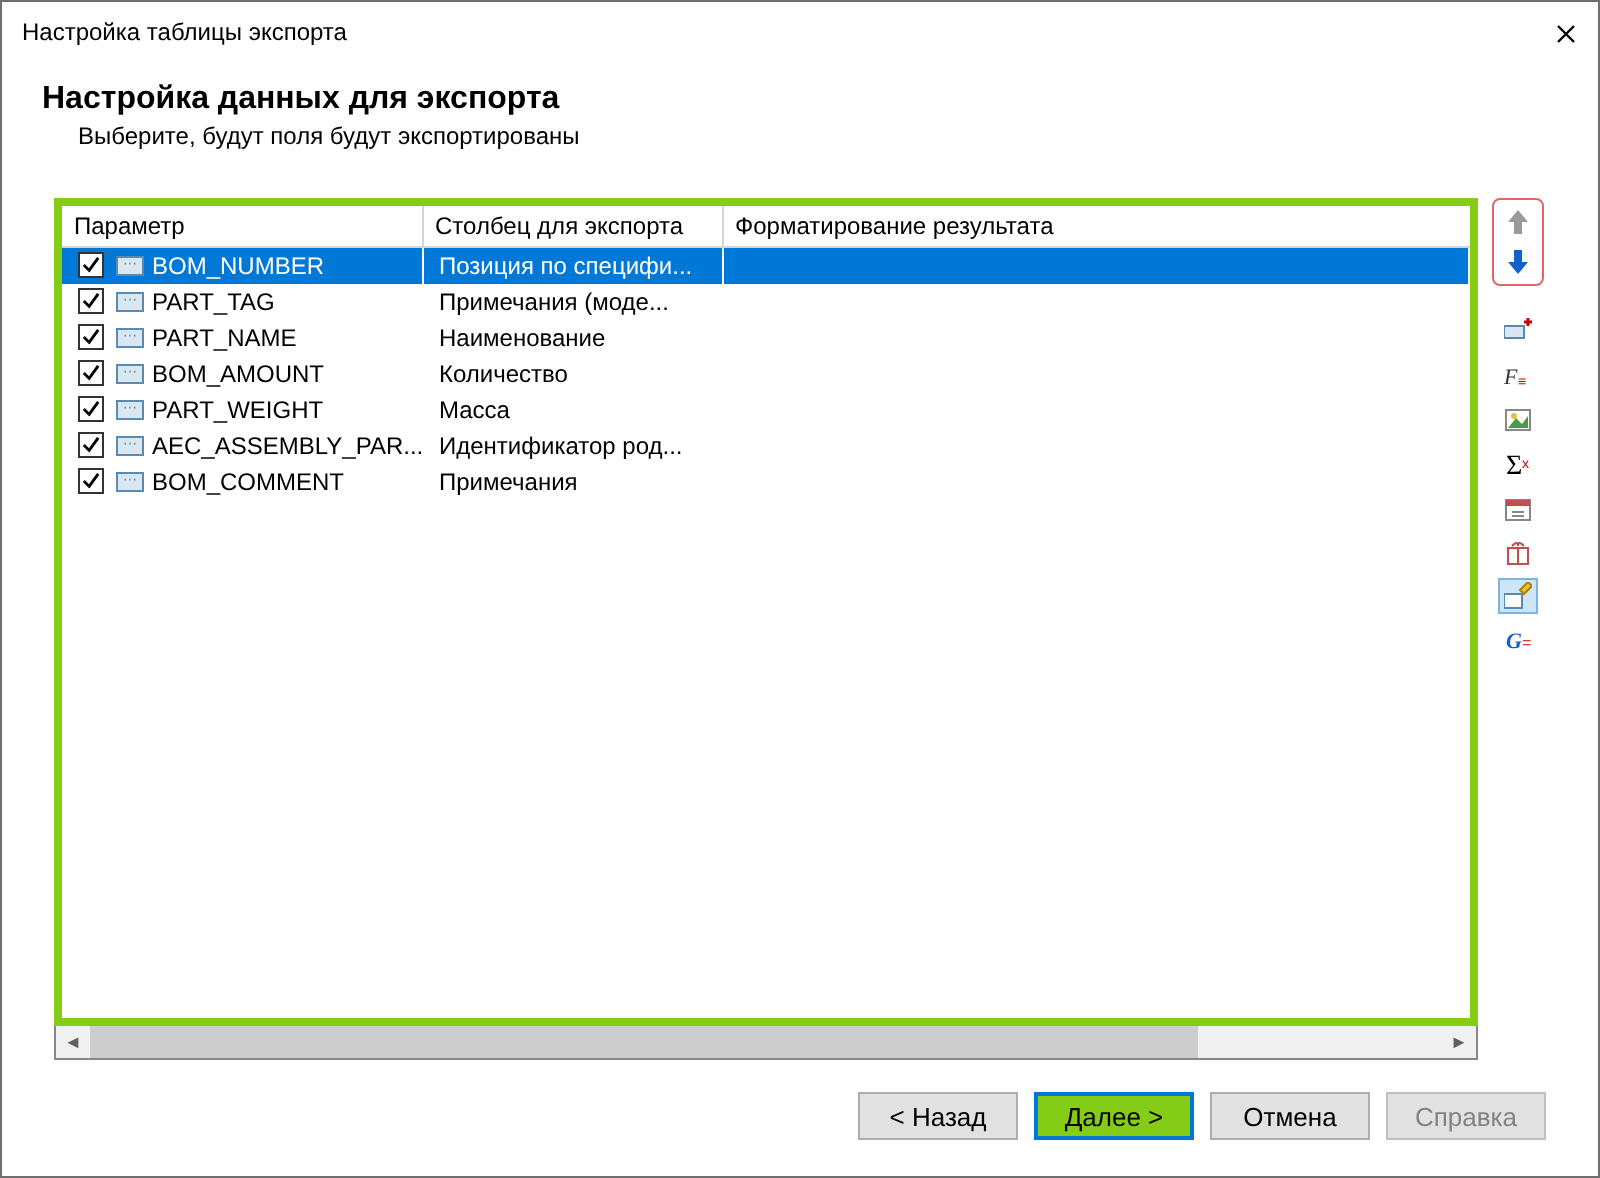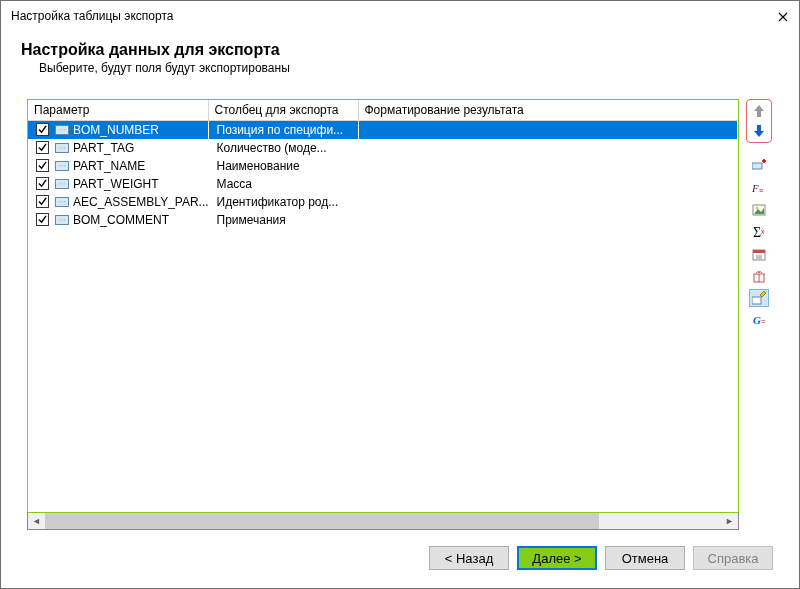--- a/index.html
+++ b/index.html
@@ -51,21 +51,21 @@
     display: flex;
     gap: 6px;
   }
   .table-wrap {
     flex: 1 1 auto;
     display: flex;
     flex-direction: column;
   }
   .grid {
     flex: 1 1 auto;
-    border: 1px solid #84cc16;
+    border: 4px solid #84cc16;
     background: #fff;
     overflow: hidden;
     position: relative;
   }
   table {
     width: 100%;
     border-collapse: collapse;
     font-size: 12px;
   }
   thead th {
@@ -260,36 +260,51 @@
                 <div class="param-cell">
                   <span class="chk">
                     <svg viewBox="0 0 10 10">
                       <path d="M1 5 L4 8 L9 1" stroke="#000" stroke-width="1.6" fill="none"></path>
                     </svg>
                   </span>
                   <span class="prop-icon"></span>
                   <span>PART_TAG</span>
                 </div>
               </td>
-              <td class="col-export">Количество (моде...</td>
+              <td class="col-export">Примечания (моде...</td>
               <td></td>
             </tr>
             <tr>
               <td class="col-param">
                 <div class="param-cell">
                   <span class="chk">
                     <svg viewBox="0 0 10 10">
                       <path d="M1 5 L4 8 L9 1" stroke="#000" stroke-width="1.6" fill="none"></path>
                     </svg>
                   </span>
                   <span class="prop-icon"></span>
                   <span>PART_NAME</span>
                 </div>
               </td>
               <td class="col-export">Наименование</td>
+              <td></td>
+            </tr>
+            <tr>
+              <td class="col-param">
+                <div class="param-cell">
+                  <span class="chk">
+                    <svg viewBox="0 0 10 10">
+                      <path d="M1 5 L4 8 L9 1" stroke="#000" stroke-width="1.6" fill="none"></path>
+                    </svg>
+                  </span>
+                  <span class="prop-icon"></span>
+                  <span>BOM_AMOUNT</span>
+                </div>
+              </td>
+              <td class="col-export">Количество</td>
               <td></td>
             </tr>
             <tr>
               <td class="col-param">
                 <div class="param-cell">
                   <span class="chk">
                     <svg viewBox="0 0 10 10">
                       <path d="M1 5 L4 8 L9 1" stroke="#000" stroke-width="1.6" fill="none"></path>
                     </svg>
                   </span>

